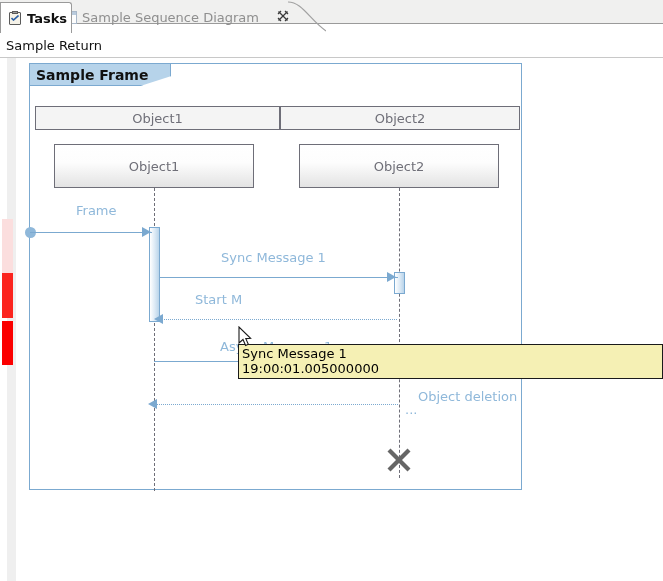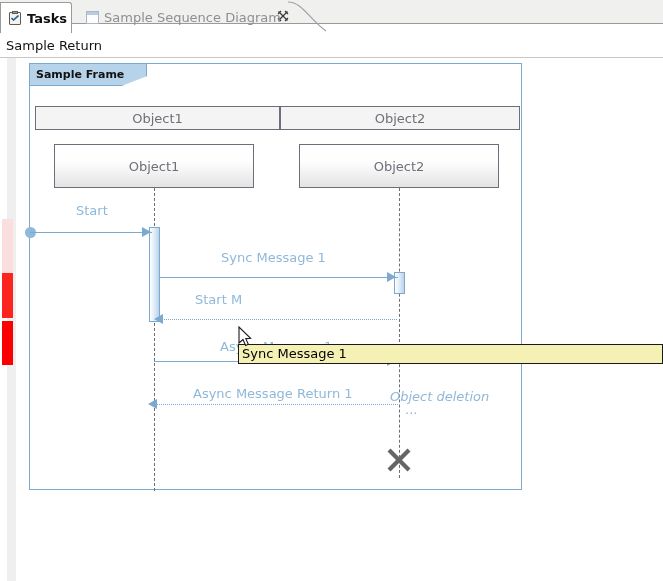--- a/index.html
+++ b/index.html
@@ -46,21 +46,21 @@
     border-top-right-radius: 3px;
     z-index: 3;
   }
   #tab-tasks .tab-label {
     font-weight: bold;
     font-size: 13px;
     color: #111;
     margin-left: 4px;
   }
   #tab-diagram {
-    left: 78px;
+    left: 56px;
     width: 230px;
     z-index: 2;
   }
   #tab-diagram .tab-label {
     font-size: 13px;
     color: #8f8f8f;
     margin-left: 5px;
   }
   
   #tab-curve {
@@ -177,21 +177,21 @@
     left: 0px; top: 0px;
     height: 22px;
     padding: 0 22px 0 6px;
     background: #b6d3ea;
     border-right: 1px solid #7ba9d0;
     border-bottom: 1px solid #7ba9d0;
     box-sizing: border-box;
     display: flex;
     align-items: center;
     font-weight: bold;
-    font-size: 11px;
+    font-size: 14px;
     color: #111;
     clip-path: polygon(0 0, 100% 0, 100% 55%, 78% 100%, 0 100%);
   }
 
   
   .col-header {
     position: absolute;
     top: 42px;
     height: 24px;
     background: #f4f4f4;
@@ -367,51 +367,51 @@
 
     <div class="lifeline" style="left:124px;height:303px;"></div>
     <div class="lifeline" style="left:369px;height:290px;"></div>
 
     <div class="activation" style="left:119px;top:163px;height:95px;"></div>
     <div class="activation" style="left:364px;top:208px;height:22px;"></div>
 
     <div class="start-dot" style="left:-5px;top:163px;"></div>
     <div class="msg-line" style="left:0px;top:168px;width:122px;"></div>
     <div class="arrow-head arrow-right" style="left:112px;top:163px;"></div>
-    <div class="msg-label" style="left:46px;top:139px;">Start</div>
+    <div class="msg-label" style="left:46px;top:139px;">Frame</div>
 
     <div class="msg-line" style="left:130px;top:213px;width:238px;"></div>
     <div class="arrow-head arrow-right" style="left:357px;top:208px;"></div>
     <div class="msg-label" style="left:191px;top:186px;">Sync Message 1</div>
 
     <div class="msg-line dotted" style="left:131px;top:255px;width:236px;"></div>
     <div class="arrow-head arrow-left" style="left:124px;top:250px;"></div>
     <div class="msg-label" style="left:165px;top:228px;">Start M</div>
 
     <div class="msg-line" style="left:124px;top:297px;width:243px;"></div>
     <div class="arrow-head arrow-right" style="left:357px;top:292px;"></div>
     <div class="msg-label" style="left:190px;top:275px;">Async Message 1</div>
 
     <div class="msg-line dotted" style="left:125px;top:340px;width:243px;"></div>
     <div class="arrow-head arrow-left" style="left:118px;top:335px;"></div>
-    <div class="msg-label" style="left:163px;top:322px;">Async Message Return 1</div>
-
-    <div class="msg-label" style="left:360px;top:325px;font-style:italic;">Object deletion</div>
+
+    <div class="msg-label" style="left:388px;top:325px;">Object deletion</div>
     <div class="msg-label" style="left:375px;top:338px;">...</div>
 
     <svg class="destruction" style="left:356px;top:383px;" viewBox="0 0 26 26">
       <g stroke="#666666" stroke-width="4.2" stroke-linecap="butt">
         <line x1="3" y1="3" x2="23" y2="23"></line>
         <line x1="23" y1="3" x2="3" y2="23"></line>
       </g>
     </svg>
 
   </div>
 
   <div id="tooltip">
     <div class="tt-line">Sync Message 1</div>
+    <div class="tt-line">19:00:01.005000000</div>
   </div>
 
   <svg id="cursor" viewBox="0 0 14 21">
     <polygon points="1,1 1,17 5,13.5 7.6,19.5 10.3,18.3 7.8,12.6 12.6,12.3" fill="#ffffff" stroke="#1a1a1a" stroke-width="1.1" stroke-linejoin="miter"></polygon>
   </svg>
 
 </div>
 
 </body></html>

